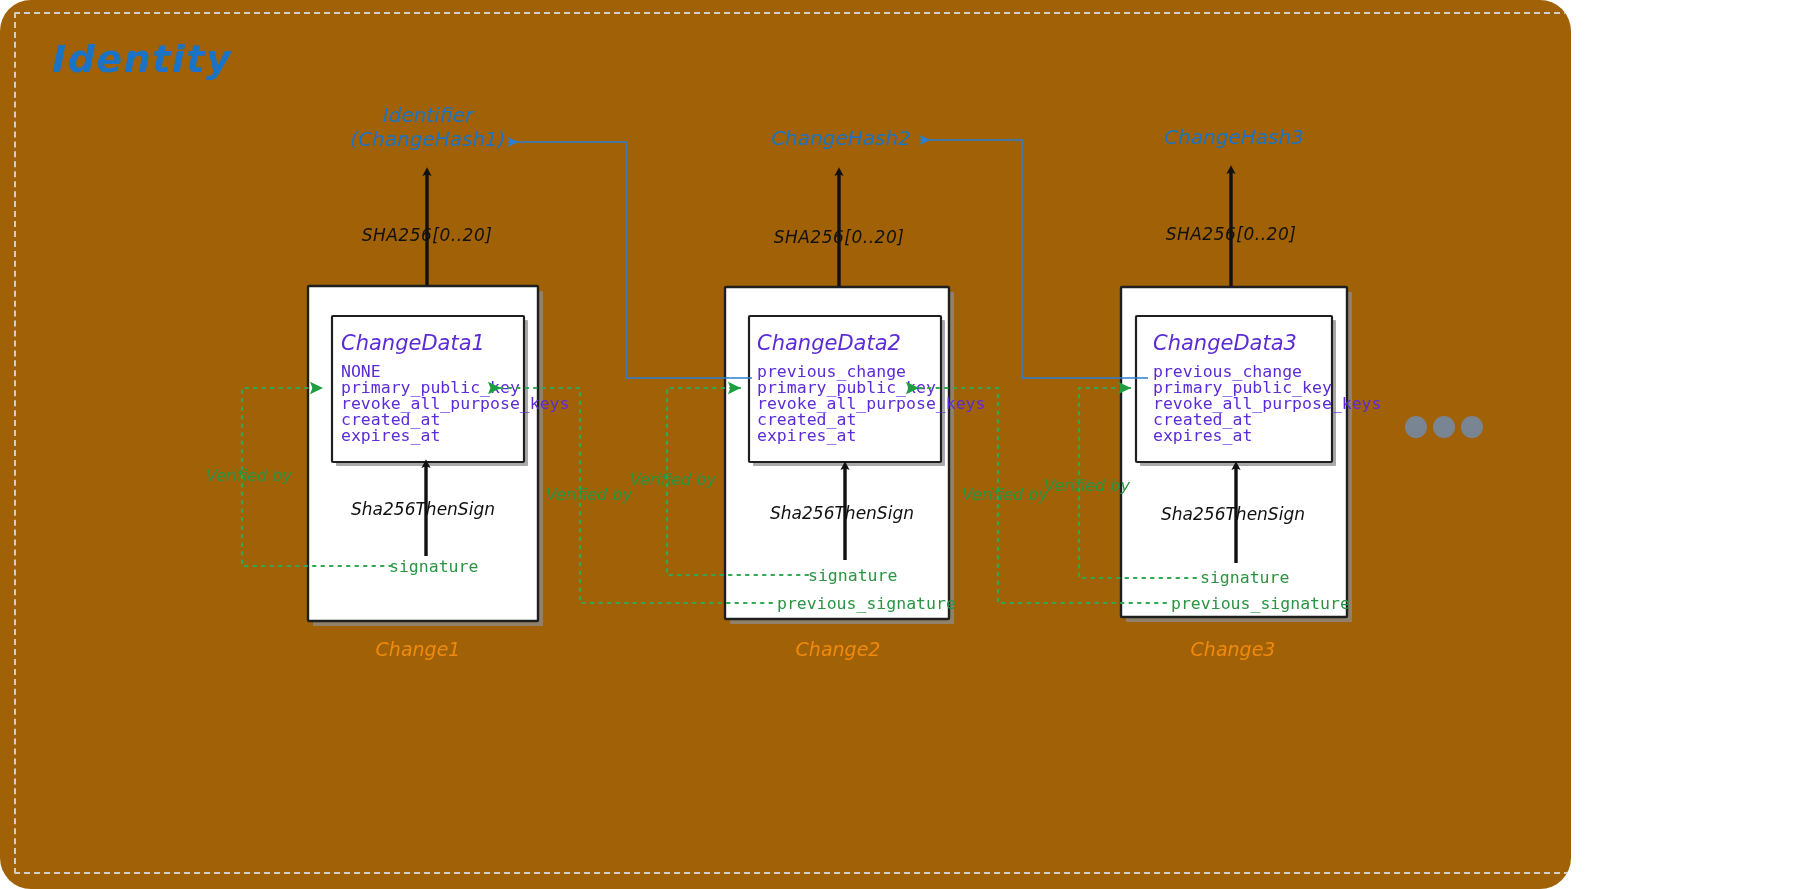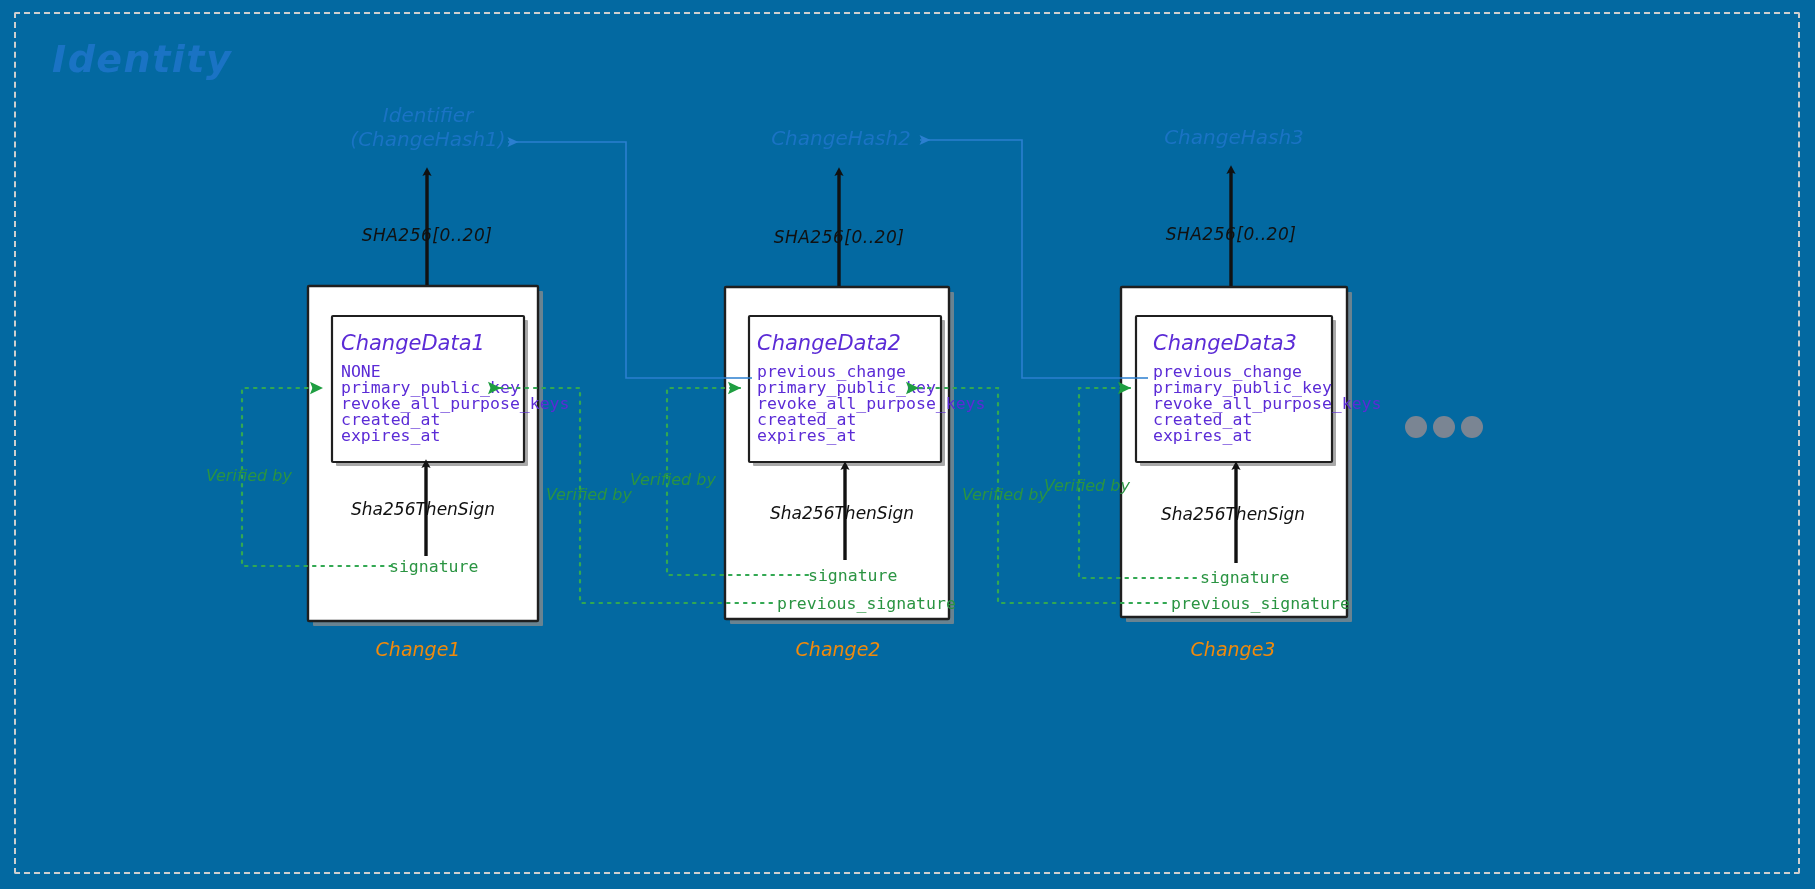--- a/index.html
+++ b/index.html
@@ -4,24 +4,25 @@
 <title>Identity Diagram</title>
 <style>
   html, body {
     margin: 0;
     padding: 0;
     background: #ffffff;
     font-family: "DejaVu Sans", sans-serif;
   }
   #root {
     position: relative;
-    width: 1815px;
+    width: 1571px;
     height: 889px;
-    background: #0369a1;
+    background: #a16207;
     overflow: hidden;
+    border-radius: 31px;
   }
   
   #page-frame {
     position: absolute;
     left: 14px;
     top: 12px;
     width: 1786px;
     height: 862px;
     border: 2px dashed #cfcfcf;
     border-radius: 2px;

